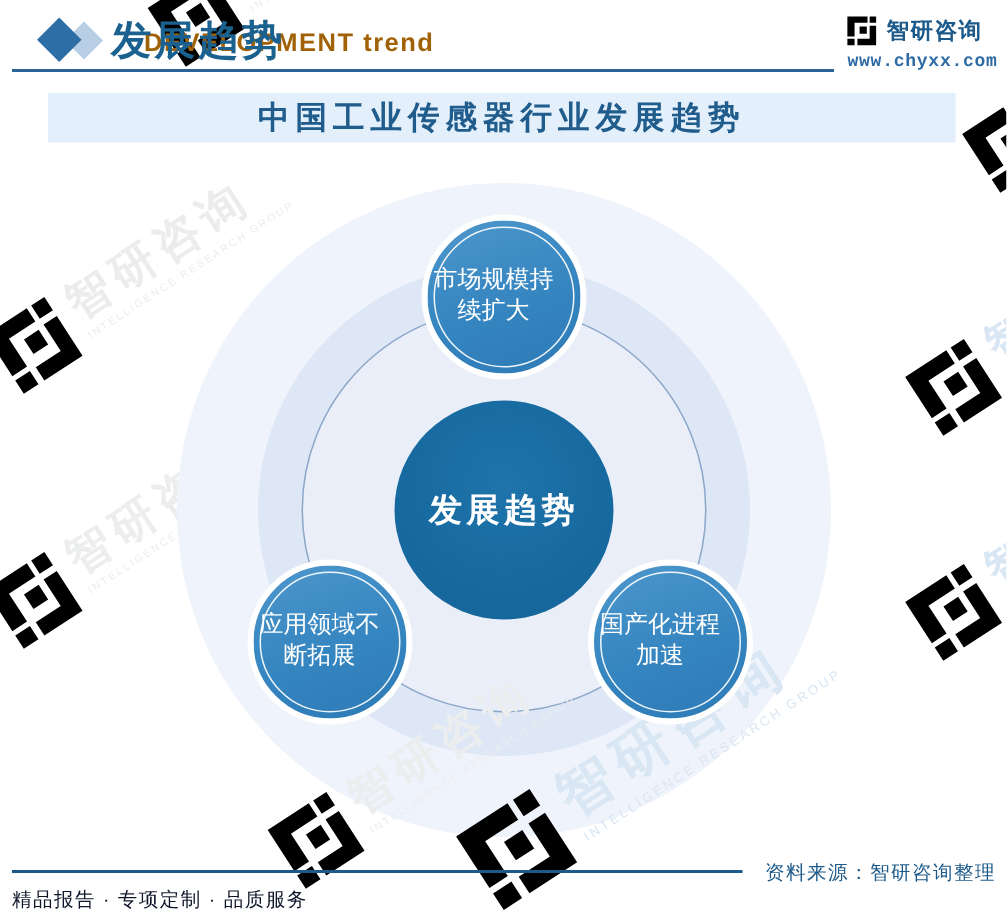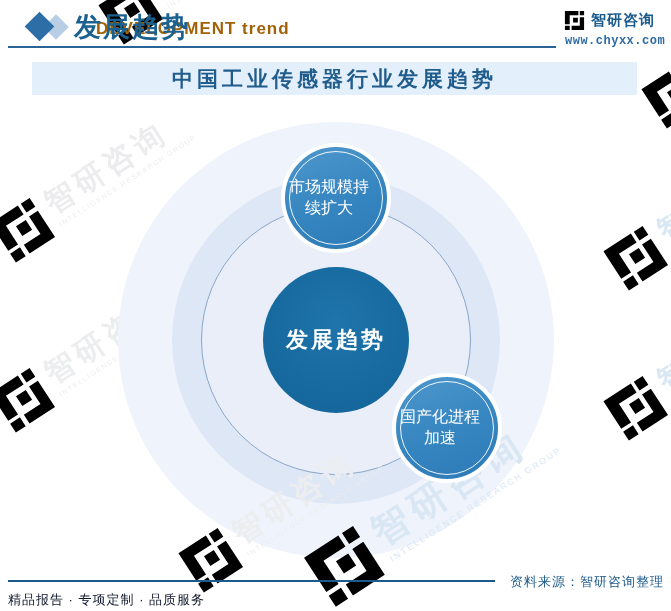--- a/index.html
+++ b/index.html
@@ -168,20 +168,23 @@
   <div class="circle ring-middle"></div>
   <div class="circle ring-inner"></div>
 
   <div class="circle center-circle">
     <span>发展趋势</span>
   </div>
 
   <div class="node node-top">
     <span>市场规模持续扩大</span>
   </div>
+  <div class="node node-left">
+    <span>应用领域不断拓展</span>
+  </div>
   <div class="node node-right">
     <span>国产化进程加速</span>
   </div>
 
   <div class="ft-rule"></div>
   <div class="ft-source">资料来源：智研咨询整理</div>
   <div class="ft-services">精品报告 · 专项定制 · 品质服务</div>
 
 </div>
 

